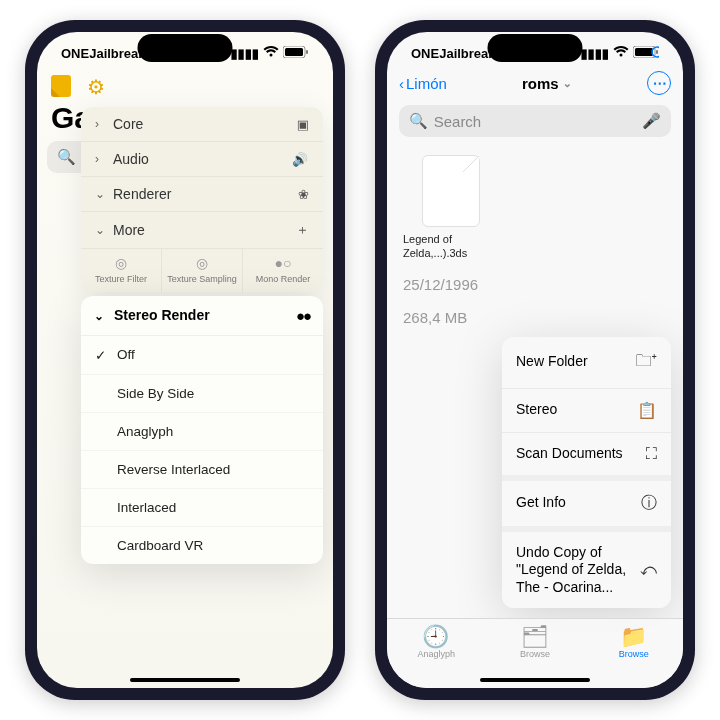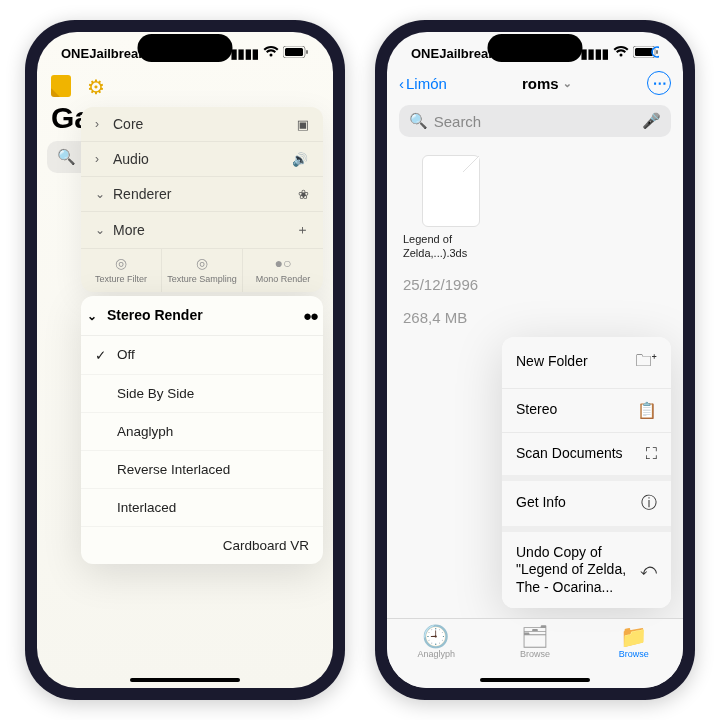--- a/index.html
+++ b/index.html
@@ -30,25 +30,25 @@
 .menu-row .chev { margin-right: 8px; color: #666; font-size: 12px; width: 10px; }
 .menu-left { display: flex; align-items: center; }
 .menu-right-icon { color: #555; font-size: 13px; }
 
 .toggle-row { display: flex; }
 .toggle-item { flex: 1; text-align: center; padding: 6px 2px 8px; font-size: 9px; color: #777; border-right: 1px solid rgba(0,0,0,0.05); }
 .toggle-item:last-child { border-right: none; }
 .toggle-item .tico { font-size: 14px; margin-bottom: 2px; color: #999; display: block; line-height: 1.2; }
 
 .submenu { background: #fdfdf9; border-radius: 12px; box-shadow: 0 10px 40px rgba(0,0,0,0.12); overflow: hidden; margin-top: 2px; }
-.sub-header { display: flex; align-items: center; justify-content: space-between; padding: 11px 6px; font-size: 14px; font-weight: 600; border-bottom: 1px solid rgba(0,0,0,0.06); }
+.sub-header { display: flex; align-items: center; justify-content: space-between; padding: 11px 13px; font-size: 14px; font-weight: 600; border-bottom: 1px solid rgba(0,0,0,0.06); }
 .sub-header .chev { margin-right: 6px; font-size: 12px; }
 .dots2 { letter-spacing: -2px; font-size: 15px; }
 .sub-row { display: flex; align-items: center; padding: 11px 14px; font-size: 13.5px; color: #222; border-bottom: 1px solid rgba(0,0,0,0.04); }
-.sub-row:last-child { border-bottom: none; justify-content: flex-end; }
+.sub-row:last-child { border-bottom: none; }
 .check-col { width: 22px; text-align: left; }
 .watermark { position: absolute; left: 50%; transform: translateX(-50%); top: 318px; color: rgba(0,0,0,0.08); font-size: 16px; font-weight: 500; z-index: 0; }
 
 
 .screen2 { background: #f8f8f8; }
 .nav-bar { display: flex; align-items: center; justify-content: space-between; padding: 6px 12px; }
 .back-link { color: #007aff; font-size: 15px; display: flex; align-items: center; gap: 2px; }
 .nav-title { font-size: 15px; font-weight: 600; display: flex; align-items: center; gap: 4px; }
 .nav-title .carrot { color: #888; font-size: 11px; }
 .more-circle { width: 24px; height: 24px; border: 1.5px solid #007aff; border-radius: 50%; color: #007aff; display: flex; align-items: center; justify-content: center; font-size: 14px; letter-spacing: -1.5px; font-weight: 700; }

